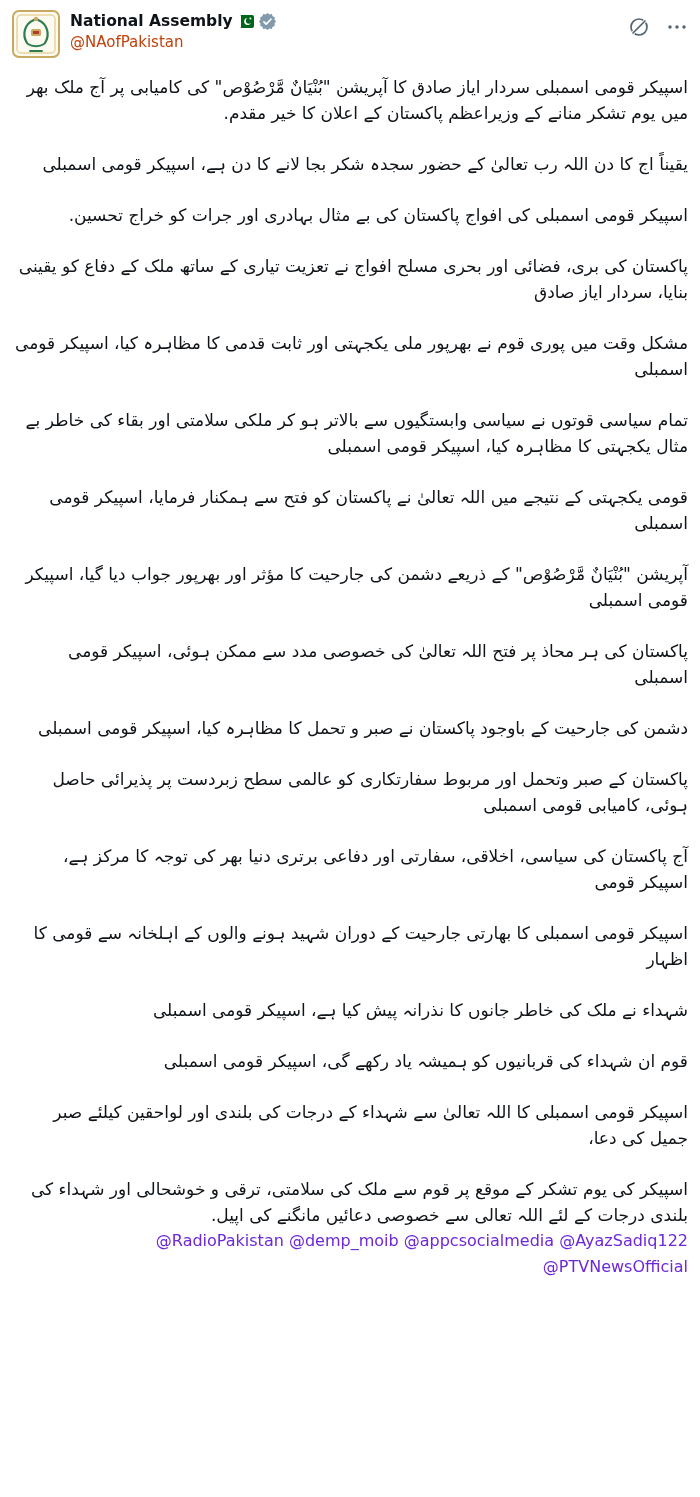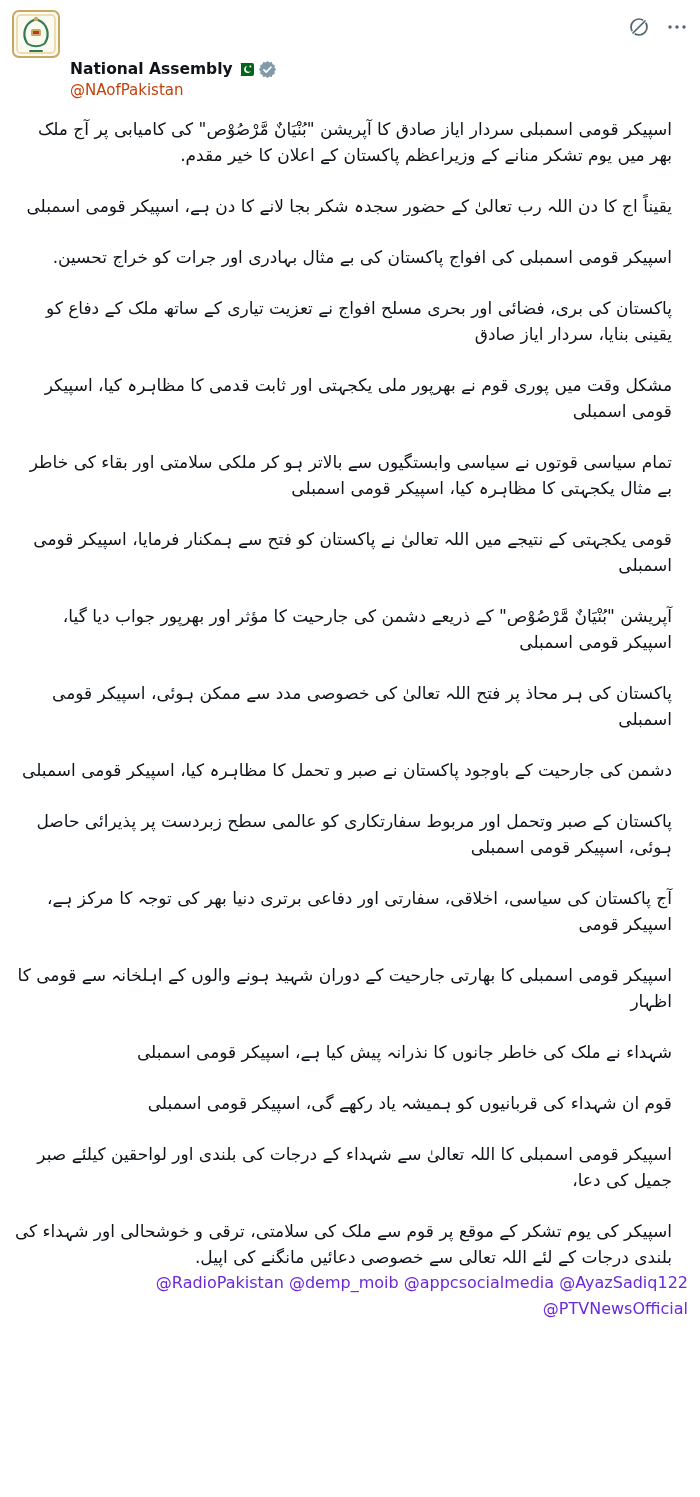--- a/index.html
+++ b/index.html
@@ -1,27 +1,27 @@
 <!DOCTYPE html>
 <html lang="en"><head>
 <meta charset="utf-8">
 <style>
   html,body{margin:0;padding:0;background:#ffffff;}
   body{font-family:"DejaVu Sans",sans-serif;color:#0f1419;}
   .tweet-card{width:700px;height:1497px;overflow:hidden;background:#fff;box-sizing:border-box;padding:10px 12px 0 12px;}
   .tweet-header{display:flex;align-items:flex-start;}
   .avatar-wrap{width:48px;height:48px;flex:0 0 48px;cursor:pointer;}
   .id-block{margin-left:10px;flex:1 1 auto;min-width:0;padding-top:2px;}
-  .name-row{display:flex;align-items:center;gap:4px;line-height:19px;margin-top:48px;}
+  .name-row{display:flex;align-items:center;gap:4px;line-height:19px;}
   .display-name{font-weight:bold;font-size:15.5px;color:#0f1419;white-space:nowrap;}
   .handle{font-size:15px;color:#c2410c;line-height:20px;margin-top:1px;}
   .header-actions{display:flex;align-items:center;gap:16px;padding-top:6px;flex:0 0 auto;}
   .icon-btn{background:none;border:none;padding:0;margin:0;cursor:pointer;display:flex;align-items:center;}
   .tweet-body{margin-top:16px;direction:rtl;text-align:right;font-size:17px;line-height:26px;color:#0f1419;}
-  .tweet-body p{margin:0 16px 25px 0;}
+  .tweet-body p{margin:0 0 25px 0;}
   .tweet-body p:last-of-type{margin-bottom:0;}
   .mentions{direction:rtl;text-align:right;margin-top:0;}
   .mention-row{direction:ltr;text-align:right;line-height:26px;}
   .mention{color:#6d28d9;cursor:pointer;text-decoration:none;}
   .flag-icon,.badge-icon{flex:0 0 auto;}
 </style>
 </head>
 <body>
 
 <div class="tweet-card">
@@ -82,21 +82,21 @@
       <p dir="rtl">اسپیکر قومی اسمبلی سردار ایاز صادق کا آپریشن "بُنْیَانٌ مَّرْصُوْص" کی کامیابی پر آج ملک بھر میں یوم تشکر منانے کے وزیراعظم پاکستان کے اعلان کا خیر مقدم.</p>
       <p dir="rtl">یقیناً اج کا دن اللہ رب تعالیٰ کے حضور سجدہ شکر بجا لانے کا دن ہے، اسپیکر قومی اسمبلی</p>
       <p dir="rtl">اسپیکر قومی اسمبلی کی افواج پاکستان کی بے مثال بہادری اور جرات کو خراج تحسین.</p>
       <p dir="rtl">پاکستان کی بری، فضائی اور بحری مسلح افواج نے تعزیت تیاری کے ساتھ ملک کے دفاع کو یقینی بنایا، سردار ایاز صادق</p>
       <p dir="rtl">مشکل وقت میں پوری قوم نے بھرپور ملی یکجہتی اور ثابت قدمی کا مظاہرہ کیا، اسپیکر قومی اسمبلی</p>
       <p dir="rtl">تمام سیاسی قوتوں نے سیاسی وابستگیوں سے بالاتر ہو کر ملکی سلامتی اور بقاء کی خاطر بے مثال یکجہتی کا مظاہرہ کیا، اسپیکر قومی اسمبلی</p>
       <p dir="rtl">قومی یکجہتی کے نتیجے میں اللہ تعالیٰ نے پاکستان کو فتح سے ہمکنار فرمایا، اسپیکر قومی اسمبلی</p>
       <p dir="rtl">آپریشن "بُنْیَانٌ مَّرْصُوْص" کے ذریعے دشمن کی جارحیت کا مؤثر اور بھرپور جواب دیا گیا، اسپیکر قومی اسمبلی</p>
       <p dir="rtl">پاکستان کی ہر محاذ پر فتح اللہ تعالیٰ کی خصوصی مدد سے ممکن ہوئی، اسپیکر قومی اسمبلی</p>
       <p dir="rtl">دشمن کی جارحیت کے باوجود پاکستان نے صبر و تحمل کا مظاہرہ کیا، اسپیکر قومی اسمبلی</p>
-      <p dir="rtl">پاکستان کے صبر وتحمل اور مربوط سفارتکاری کو عالمی سطح زبردست پر پذیرائی حاصل ہوئی، اسپیکر قومی اسمبلی</p>
+      <p dir="rtl">پاکستان کے صبر وتحمل اور مربوط سفارتکاری کو عالمی سطح زبردست پر پذیرائی حاصل ہوئی، کامیابی قومی اسمبلی</p>
       <p dir="rtl">آج پاکستان کی سیاسی، اخلاقی، سفارتی اور دفاعی برتری دنیا بھر کی توجہ کا مرکز ہے، اسپیکر قومی</p>
       <p dir="rtl">اسپیکر قومی اسمبلی کا بھارتی جارحیت کے دوران شہید ہونے والوں کے اہلخانہ سے قومی کا اظہار</p>
       <p dir="rtl">شہداء نے ملک کی خاطر جانوں کا نذرانہ پیش کیا ہے، اسپیکر قومی اسمبلی</p>
       <p dir="rtl">قوم ان شہداء کی قربانیوں کو ہمیشہ یاد رکھے گی، اسپیکر قومی اسمبلی</p>
       <p dir="rtl">اسپیکر قومی اسمبلی کا اللہ تعالیٰ سے شہداء کے درجات کی بلندی اور لواحقین کیلئے صبر جمیل کی دعا،</p>
       <p dir="rtl">اسپیکر کی یوم تشکر کے موقع پر قوم سے ملک کی سلامتی، ترقی و خوشحالی اور شہداء کی بلندی درجات کے لئے اللہ تعالی سے خصوصی دعائیں مانگنے کی اپیل.</p>
     </div>
 
   <div class="mentions" id="mentions">
       <div class="mention-row"><a class="mention">@RadioPakistan</a> <a class="mention">@demp_moib</a> <a class="mention">@appcsocialmedia</a> <a class="mention">@AyazSadiq122</a></div>

